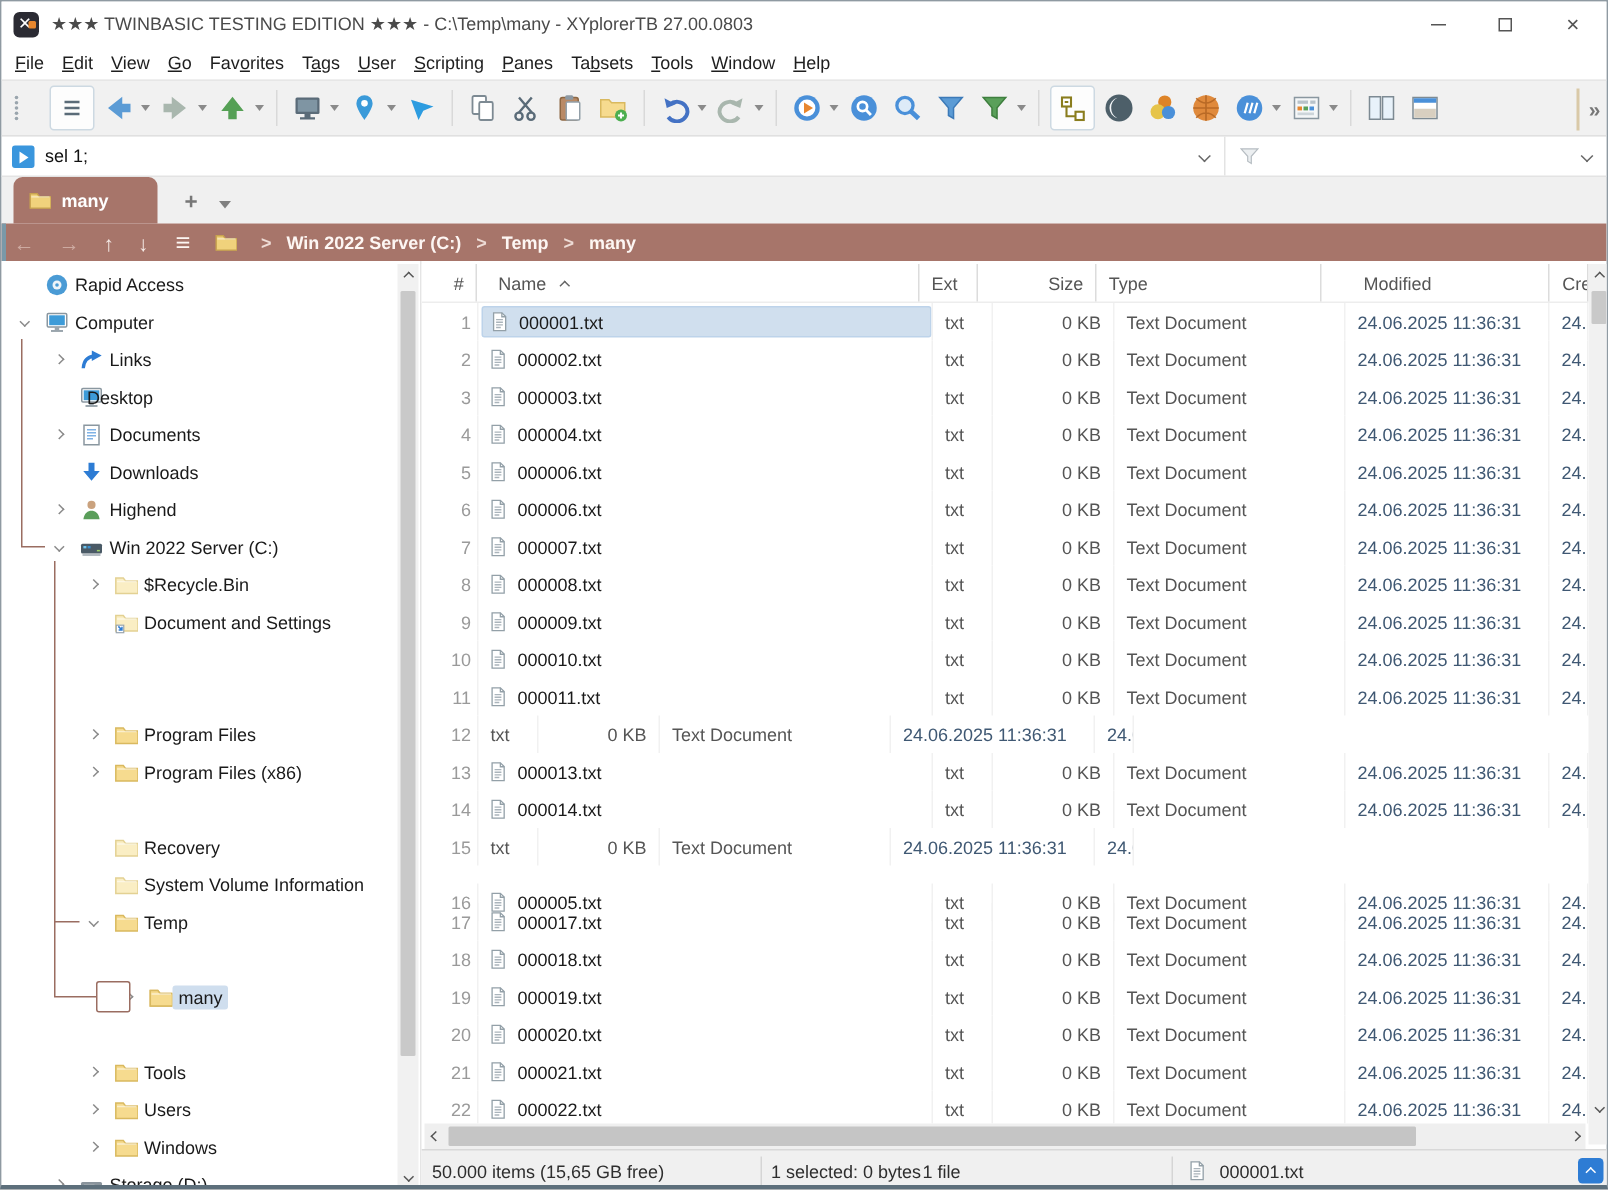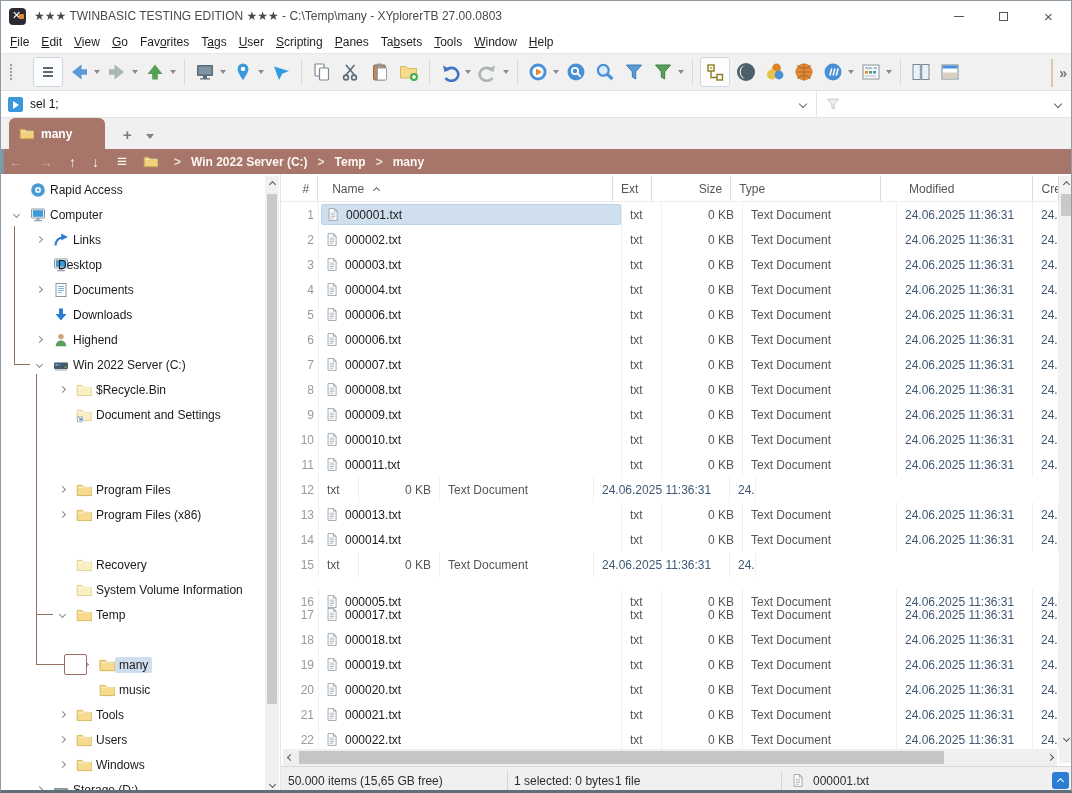--- a/index.html
+++ b/index.html
@@ -654,29 +654,20 @@
         </div>
         <div class="tree-row" style="top: 478px;">
           <span class="tw-ic" style="left: 98px;">
             <svg width="16" height="16" viewBox="0 0 16 16">
               <path d="M1.2 3.4h5l1.6 2h8.2v8.2H1.2z" fill="#f6db8f" stroke="#d9b95f" stroke-width="1"></path>
               <path d="M2 5.6h13" stroke="#ffffff" stroke-opacity=".55" stroke-width="1"></path>
             </svg>
           </span>
           <span class="tw-label sel" style="left: 114px;">many</span>
         </div>
-        <div class="tree-row" style="top: 503px;">
-          <span class="tw-ic" style="left: 98px;">
-            <svg width="16" height="16" viewBox="0 0 16 16">
-              <path d="M1.2 3.4h5l1.6 2h8.2v8.2H1.2z" fill="#f6db8f" stroke="#d9b95f" stroke-width="1"></path>
-              <path d="M2 5.6h13" stroke="#ffffff" stroke-opacity=".55" stroke-width="1"></path>
-            </svg>
-          </span>
-          <span class="tw-label" style="left: 114px;">music</span>
-        </div>
         <div class="tree-row" style="top: 528px;">
           <span class="tw-exp" style="left: 54px;">
             <span class="chev r"></span>
           </span>
           <span class="tw-ic" style="left: 75px;">
             <svg width="16" height="16" viewBox="0 0 16 16">
               <path d="M1.2 3.4h5l1.6 2h8.2v8.2H1.2z" fill="#f6db8f" stroke="#d9b95f" stroke-width="1"></path>
               <path d="M2 5.6h13" stroke="#ffffff" stroke-opacity=".55" stroke-width="1"></path>
             </svg>
           </span>

